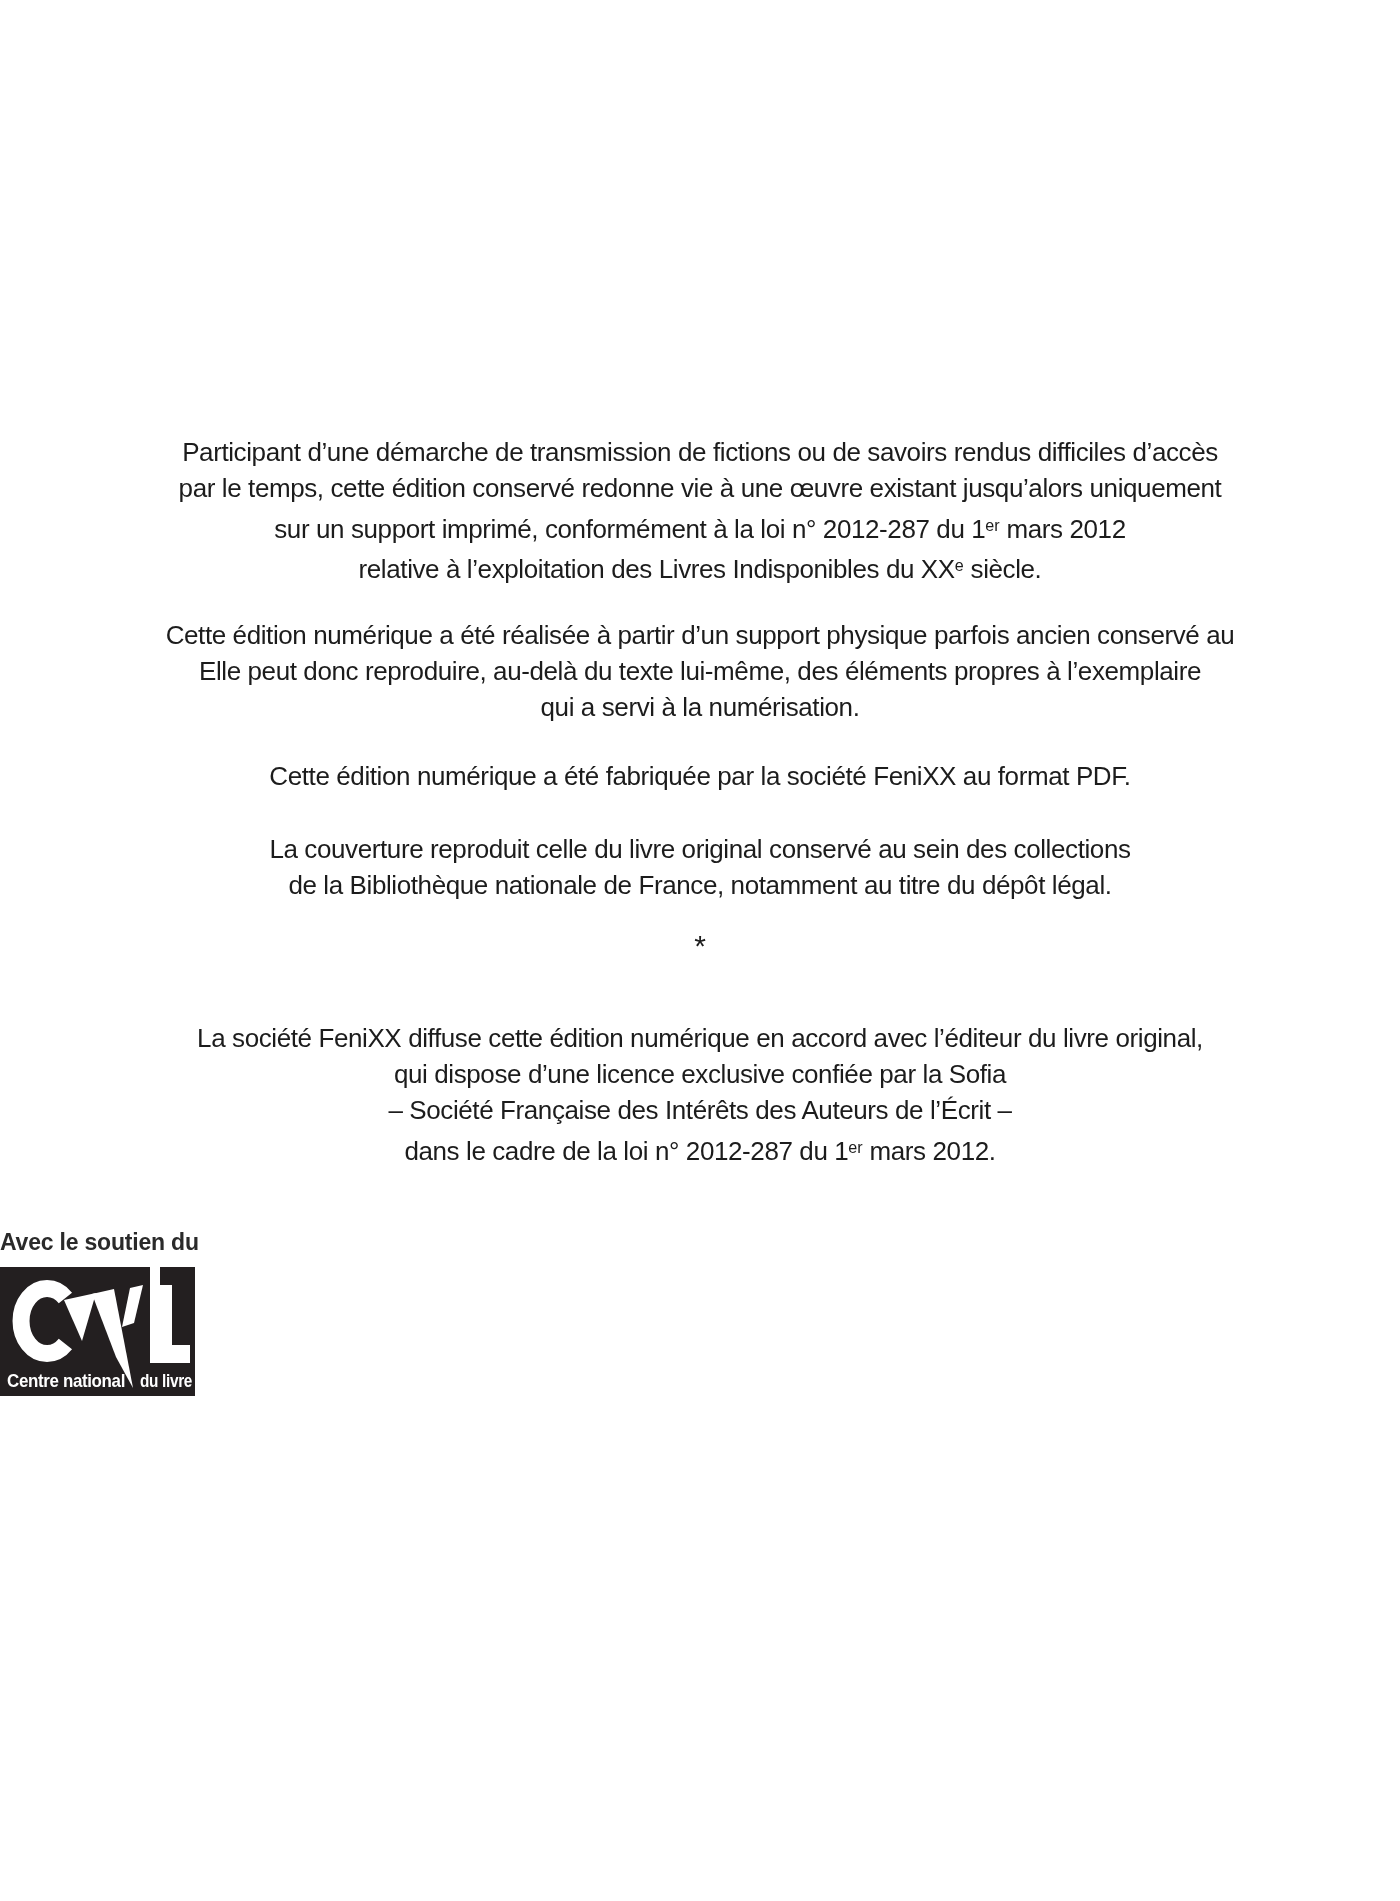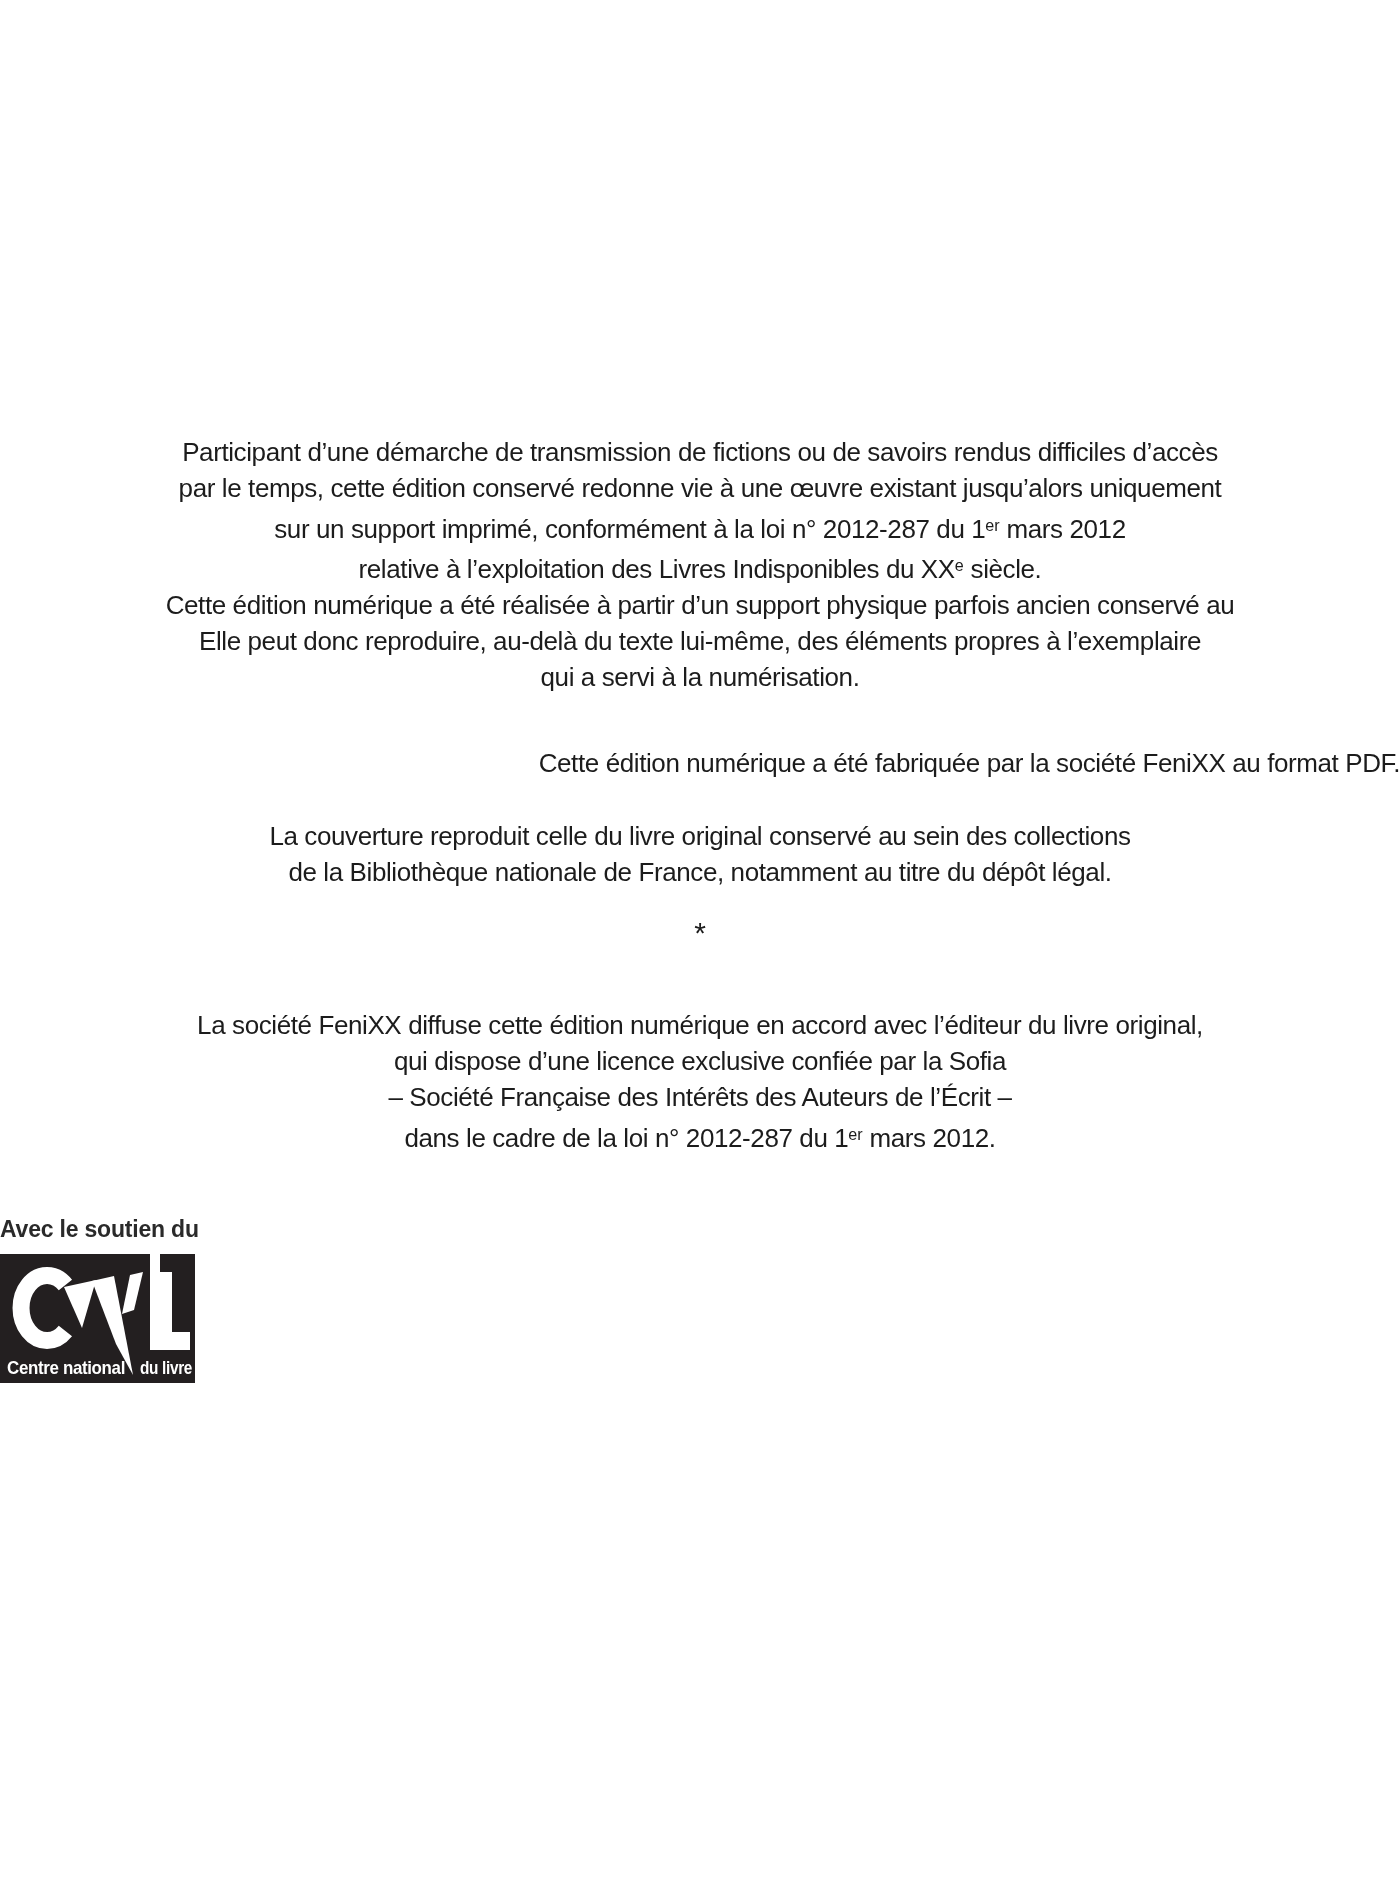--- a/index.html
+++ b/index.html
@@ -20,22 +20,22 @@
     position: relative;
   }
   .colophon {
     padding-top: 434px;
     text-align: center;
     font-size: 26px;
     line-height: 36.3px;
     letter-spacing: -0.4px;
   }
   .para { margin: 0; }
-  .para-2 { }
-  .para-3 { margin-top: 49px; text-align: right; }
+  .para-2 { margin-top: 30px; }
+  .para-3 { margin-top: 32px; }
   .para-4 { margin-top: 37px; }
   .star-row {
     margin-top: 24px;
     font-size: 30px;
     line-height: 36.3px;
   }
   .para-5 { margin-top: 56px; }
   .line { display: block; white-space: nowrap; }
   sup.ordinal {
     font-size: 0.62em;

